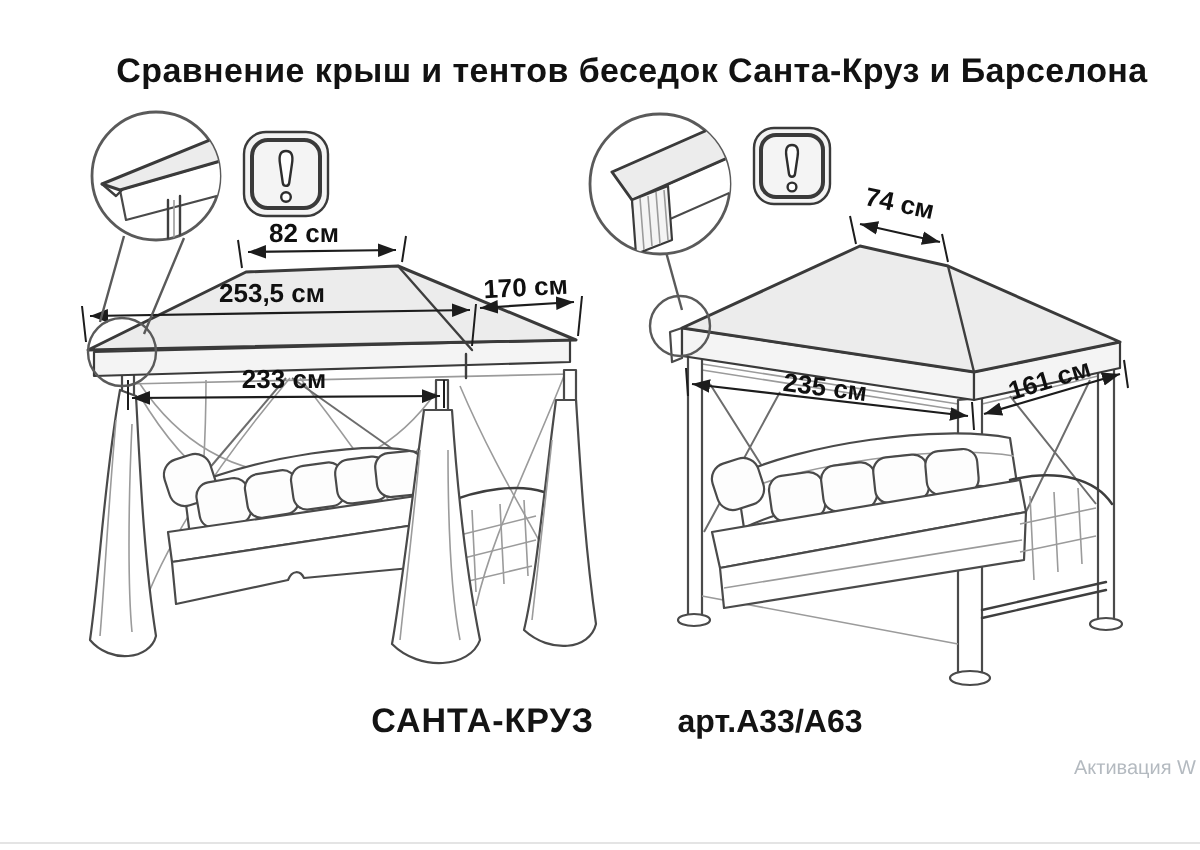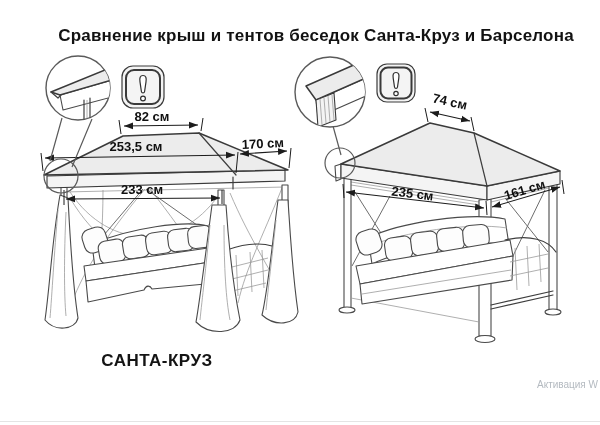--- a/index.html
+++ b/index.html
@@ -6,21 +6,21 @@
   .canvas{position:relative;width:600px;height:425px;background:#ffffff;overflow:hidden;
           font-family:"Liberation Sans",sans-serif;}
   .title{position:absolute;top:26px;left:16px;width:600px;text-align:center;
          font-size:17px;font-weight:bold;color:#121212;letter-spacing:0.2px;}
   .fig{position:absolute;top:52px;}
   .fig.leftfig{left:0;}
   .fig.rightfig{left:290px;}
   .caption{position:absolute;top:351px;width:280px;text-align:center;color:#141414;}
   .caption .name{font-size:17px;font-weight:bold;letter-spacing:0.5px;}
   .caption .sku{font-size:16px;font-weight:bold;margin-top:2px;}
-  .cap-left{left:17px;}
+  .cap-left{left:17px;text-align:right;}
   .cap-right{left:245px;}
   .watermark{position:absolute;top:379px;right:2px;font-size:10px;color:#b4bac0;}
   .bottomrule{position:absolute;top:421px;left:0;width:600px;height:1px;background:#e4e4e4;}
 
   
   .ln{fill:none;stroke:#3e3e3e;stroke-width:1.2;stroke-linecap:round;stroke-linejoin:round;}
   .fw{fill:#ffffff;stroke:#4a4a4a;stroke-width:1.1;stroke-linejoin:round;}
   .roofF{fill:#ececec;stroke:#3a3a3a;stroke-width:1.5;stroke-linejoin:round;}
   .bandF{fill:#f4f4f4;stroke:#3a3a3a;stroke-width:1.1;stroke-linejoin:round;}
   .thin{fill:none;stroke:#9b9b9b;stroke-width:0.8;}
@@ -222,17 +222,18 @@
       <rect class="icoInner" x="380.5" y="67.5" width="31" height="31" rx="7.5"></rect>
       <path class="icoGlyph" d="M396,72.5 C398.8,72.5 399.3,74.8 398.8,78.2 L397.5,87 C397.2,88.8 394.8,88.8 394.5,87 L393.2,78.2 C392.7,74.8 393.2,72.5 396,72.5 Z"></path>
       <circle class="icoGlyph" cx="396" cy="93.5" r="2.2"></circle>
     </g>
   </svg>
 
   <div class="caption cap-left">
     <div class="name">САНТА-КРУЗ</div>
   </div>
   <div class="caption cap-right">
+    <div class="sku">арт.А33/А63</div>
   </div>
 
   <div class="watermark">Активация W</div>
   <div class="bottomrule"></div>
 </div>
 
 </body></html>

